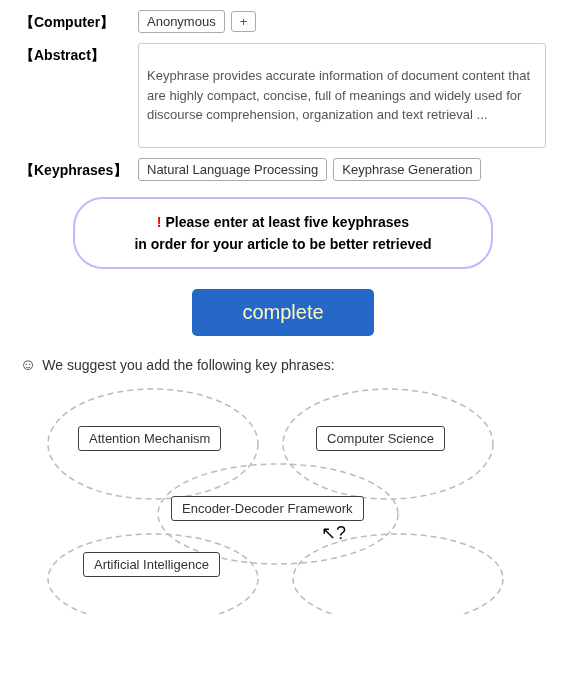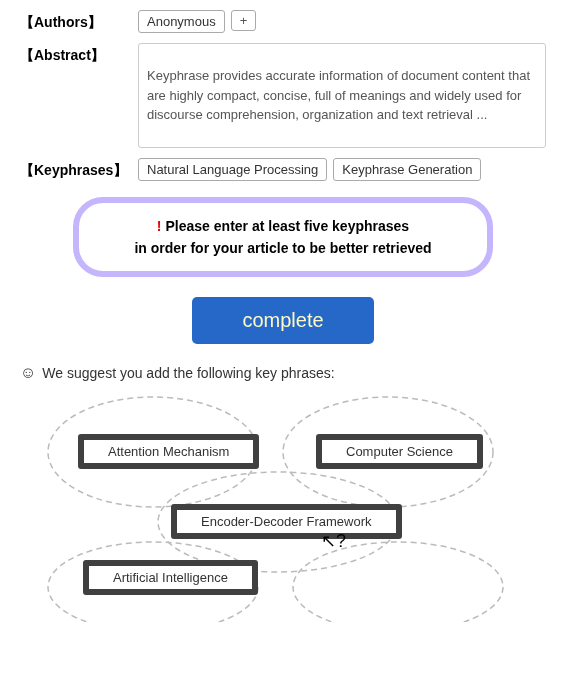--- a/index.html
+++ b/index.html
@@ -26,21 +26,21 @@
       margin-right: 8px;
       padding-top: 4px;
       min-width: 110px;
     }
 
     .field-content {
       flex: 1;
       display: flex;
       flex-wrap: wrap;
       gap: 6px;
-      align-items: flex-start;
+      align-items: center;
     }
 
     .tag {
       border: 1px solid #aaa;
       border-radius: 3px;
       padding: 3px 8px;
       font-size: 13px;
       background: #fff;
       color: #333;
     }
@@ -61,21 +61,21 @@
       padding: 22px 8px;
       font-size: 13px;
       color: #555;
       line-height: 1.5;
       width: 100%;
       min-height: 90px;
       background: #fff;
     }
 
     .warning-box {
-      border: 6px solid #c4b5fd;
+      border: 2px solid #c4b5fd;
       border-radius: 30px;
       padding: 12px 20px;
       text-align: center;
       margin: 16px auto;
       max-width: 420px;
       color: #000;
       font-size: 14px;
       font-weight: bold;
       line-height: 1.6;
     }
@@ -124,44 +124,44 @@
     .blob-svg {
       position: absolute;
       top: 0;
       left: 0;
       width: 100%;
       height: 100%;
     }
 
     .suggestion-tag {
       position: absolute;
-      border: 6px solid #404040;
-      border-radius: 3px;
-      padding: 4px 24px;
+      border: 1px solid #404040;
+      border-radius: 3px;
+      padding: 4px 10px;
       font-size: 13px;
       background: #fff;
       color: #333;
       white-space: nowrap;
       cursor: pointer;
     }
 
     
     .cursor-icon {
       position: absolute;
       font-size: 18px;
       color: #000;
       pointer-events: none;
       z-index: 10;
     }
   </style>
 </head>
 <body>
 
 <div class="field-row">
-  <div class="field-label">【Authors】</div>
+  <div class="field-label">【Computer】</div>
   <div class="field-content">
     <span class="tag">Anonymous</span>
     <button class="tag-add">+</button>
   </div>
 </div>
 
 <div class="field-row">
   <div class="field-label">【Abstract】</div>
   <div class="field-content">
     <div class="abstract-box">Keyphrase provides accurate information of document content that are highly compact, concise, full of meanings and widely used for discourse comprehension, organization and text retrieval ...</div>

